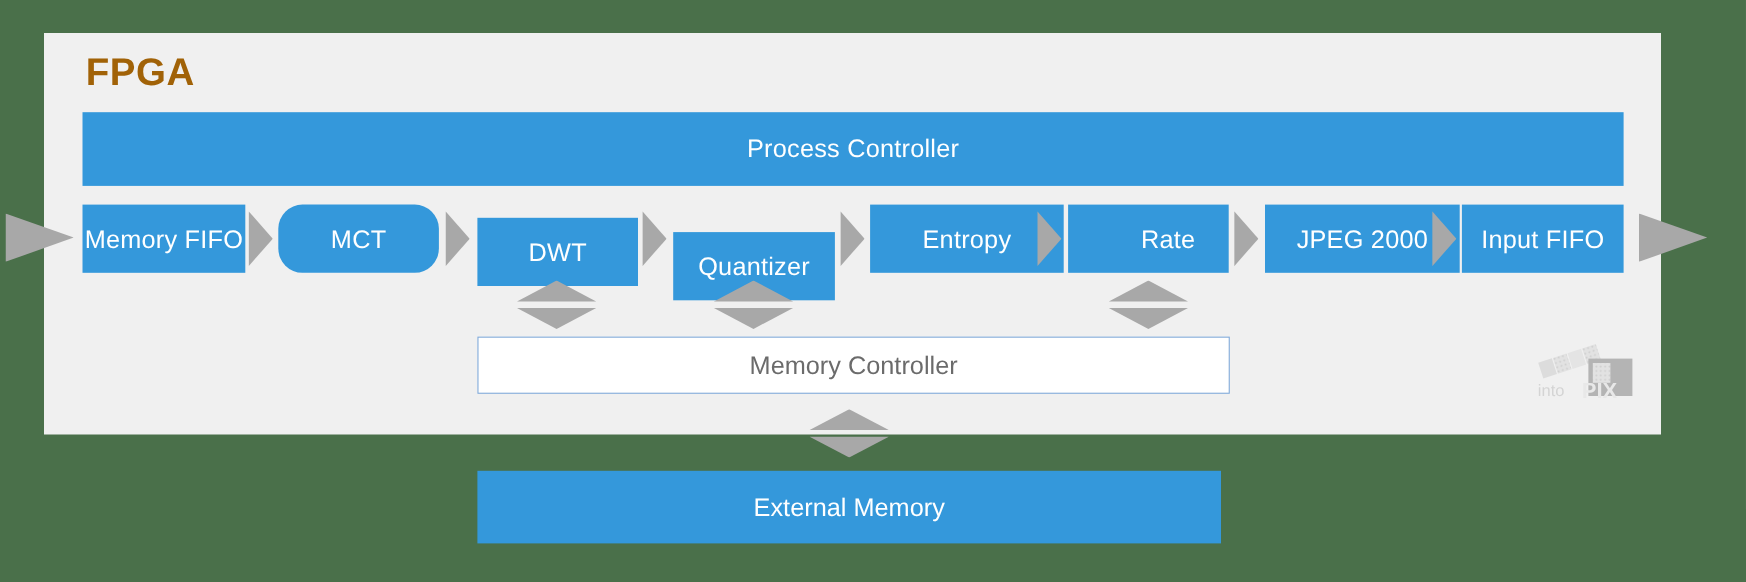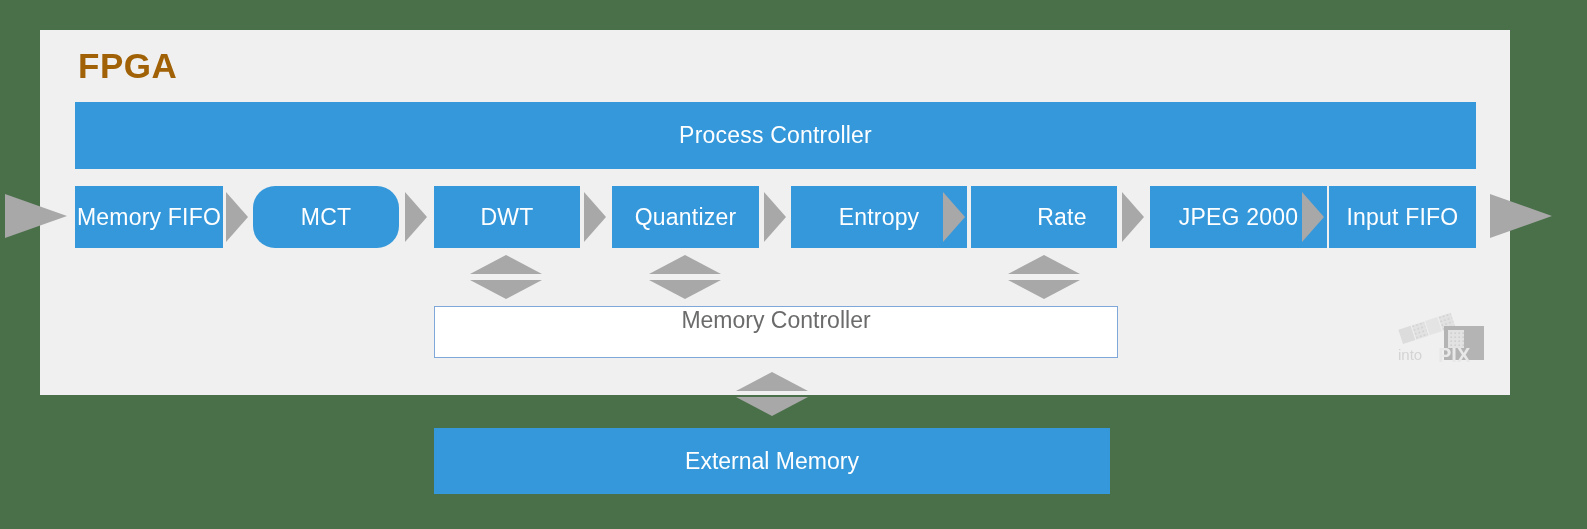--- a/index.html
+++ b/index.html
@@ -51,21 +51,21 @@
     font-size: 23px;
     letter-spacing: 0.2px;
     box-sizing: border-box;
   }
   .white-block {
     position: absolute;
     background: #ffffff;
     border: 1px solid #7fa8d8;
     color: #6b6b6b;
     display: flex;
-    align-items: flex-start;
+    align-items: center;
     justify-content: center;
     font-size: 23px;
     box-sizing: border-box;
   }
 
   
   #process-controller {
     left: 35px;
     top: 72px;
     width: 1401px;
@@ -149,24 +149,24 @@
     <div class="blue-block" id="process-controller">
       <span>Process Controller</span>
     </div>
 
     <div class="blue-block stage" style="left: 35px; width: 148px;">
       <span>Memory FIFO</span>
     </div>
     <div class="blue-block stage" style="left: 213px; width: 146px; border-radius: 22px;">
       <span>MCT</span>
     </div>
-    <div class="blue-block stage" style="left: 394px; width: 146px;">
+    <div class="blue-block stage" style="left: 394px; width: 146px; margin-top: 12px;">
       <span>DWT</span>
     </div>
-    <div class="blue-block stage" style="left: 572px; width: 147px;">
+    <div class="blue-block stage" style="left: 572px; width: 147px; margin-top: 25px;">
       <span>Quantizer</span>
     </div>
     <div class="blue-block stage" style="left: 751px; width: 176px;">
       <span>Entropy</span>
     </div>
     <div class="blue-block stage" style="left: 931px; width: 146px; padding-left: 36px;">
       <span>Rate</span>
     </div>
     <div class="blue-block stage" style="left: 1110px; width: 177px;">
       <span>JPEG 2000</span>

